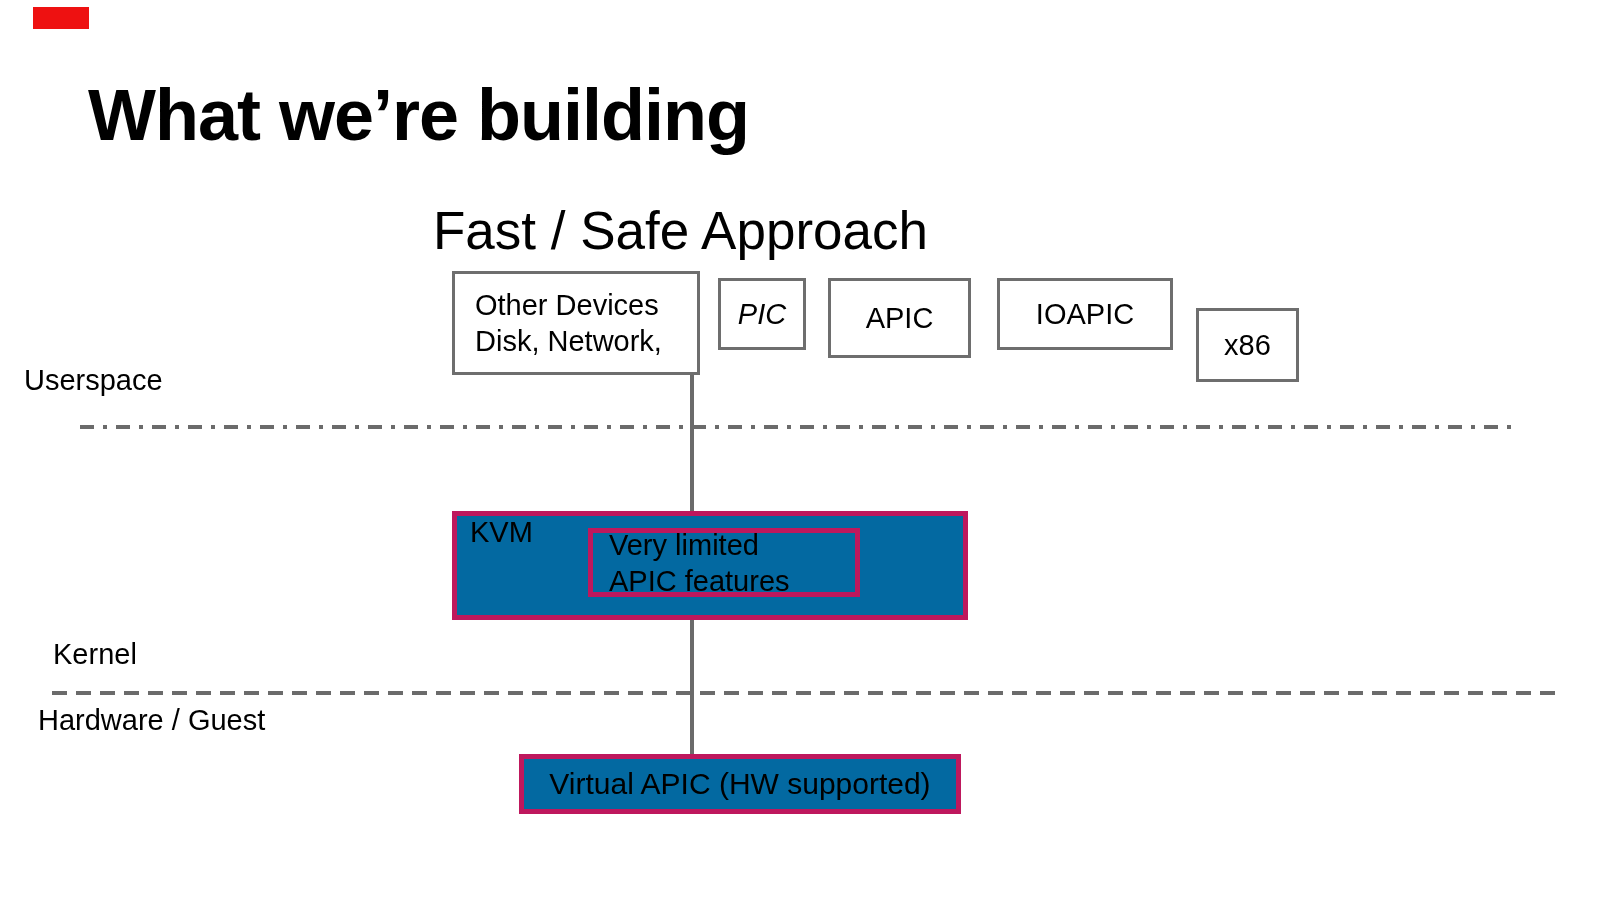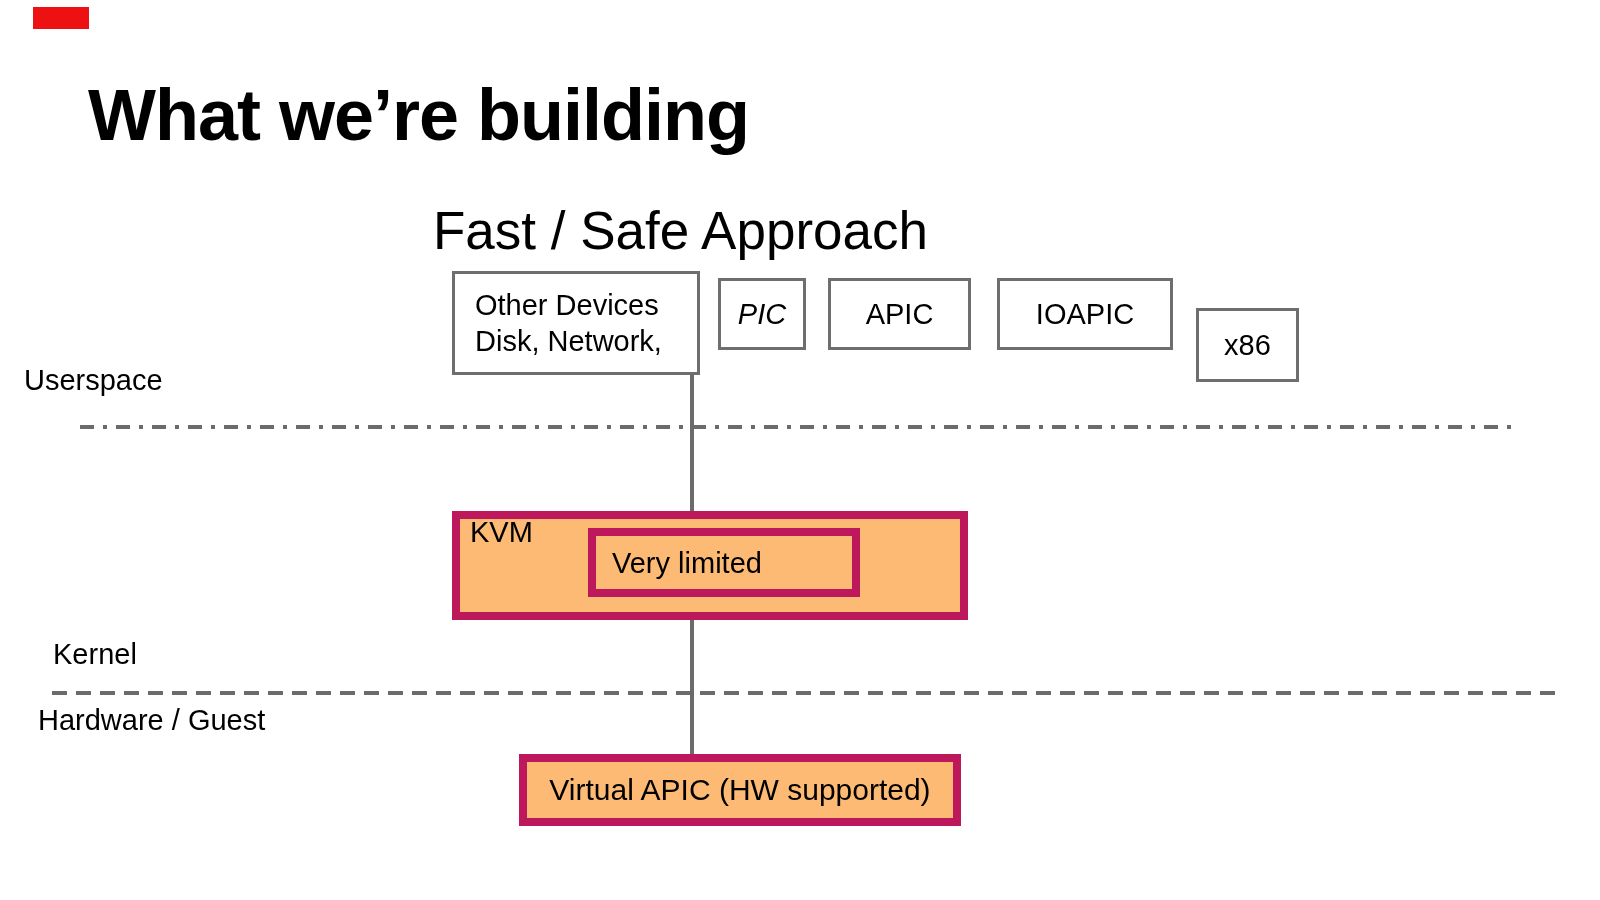--- a/index.html
+++ b/index.html
@@ -9,32 +9,32 @@
     overflow:hidden;
   }
   .abs{position:absolute;}
   #red-marker{left:33px;top:7px;width:56px;height:22px;background:#ee1111;}
   #slide-title{left:88px;top:74px;font-size:72px;font-weight:bold;letter-spacing:-1px;white-space:nowrap;}
   #slide-subtitle{left:433px;top:200px;font-size:53px;white-space:nowrap;text-align:center;}
   svg#lines{left:0;top:0;width:1600px;height:900px;}
   .box{box-sizing:border-box;border:3px solid #6e6e6e;background:#ffffff;
        display:flex;align-items:center;justify-content:center;
        font-size:29px;line-height:36px;}
-  .graybox{background:#fdba74;border:8px solid #be185d;}
+  .graybox{background:#0369a1;border:5px solid #be185d;}
   #device-box{left:452px;top:271px;width:248px;height:104px;
       flex-direction:column;align-items:flex-start;padding-left:20px;justify-content:center;}
   #chip-pic{left:718px;top:278px;width:88px;height:72px;font-style:italic;}
-  #chip-apic{left:828px;top:278px;width:143px;height:72px;}
+  #chip-apic{left:828px;top:278px;width:143px;height:80px;}
   #chip-ioapic{left:997px;top:278px;width:176px;height:72px;justify-content:center;}
   #chip-x86{left:1196px;top:276px;width:103px;height:74px;margin-top:32px;}
   #kvm-box{left:452px;top:511px;width:516px;height:109px;}
   #kvm-label{left:470px;top:516px;font-size:29px;}
   #kvm-inner-box{left:588px;top:528px;width:272px;height:69px;
       flex-direction:column;align-items:flex-start;padding-left:16px;justify-content:center;}
-  #vapic-box{left:519px;top:754px;width:442px;height:72px;font-size:30px;}
+  #vapic-box{left:519px;top:754px;width:442px;height:60px;font-size:30px;}
   .layer-label{font-size:29px;white-space:nowrap;}
   #userspace-label{left:24px;top:364px;text-align:center;}
   #kernel-label{left:53px;top:638px;}
   #hardware-label{left:38px;top:704px;}
 </style>
 </head>
 <body>
 
 <div id="red-marker" class="abs"></div>
 
@@ -66,17 +66,18 @@
   <span>IOAPIC</span>
 </div>
 <div id="chip-x86" class="abs box">
   <span>x86</span>
 </div>
 
 <div id="kvm-box" class="abs box graybox"></div>
 <div id="kvm-label" class="abs">KVM</div>
 <div id="kvm-inner-box" class="abs box graybox">
   <span>Very limited</span>
+  <span>APIC features</span>
 </div>
 
 <div id="vapic-box" class="abs box graybox">
   <span>Virtual APIC (HW supported)</span>
 </div>
 
 </body></html>

